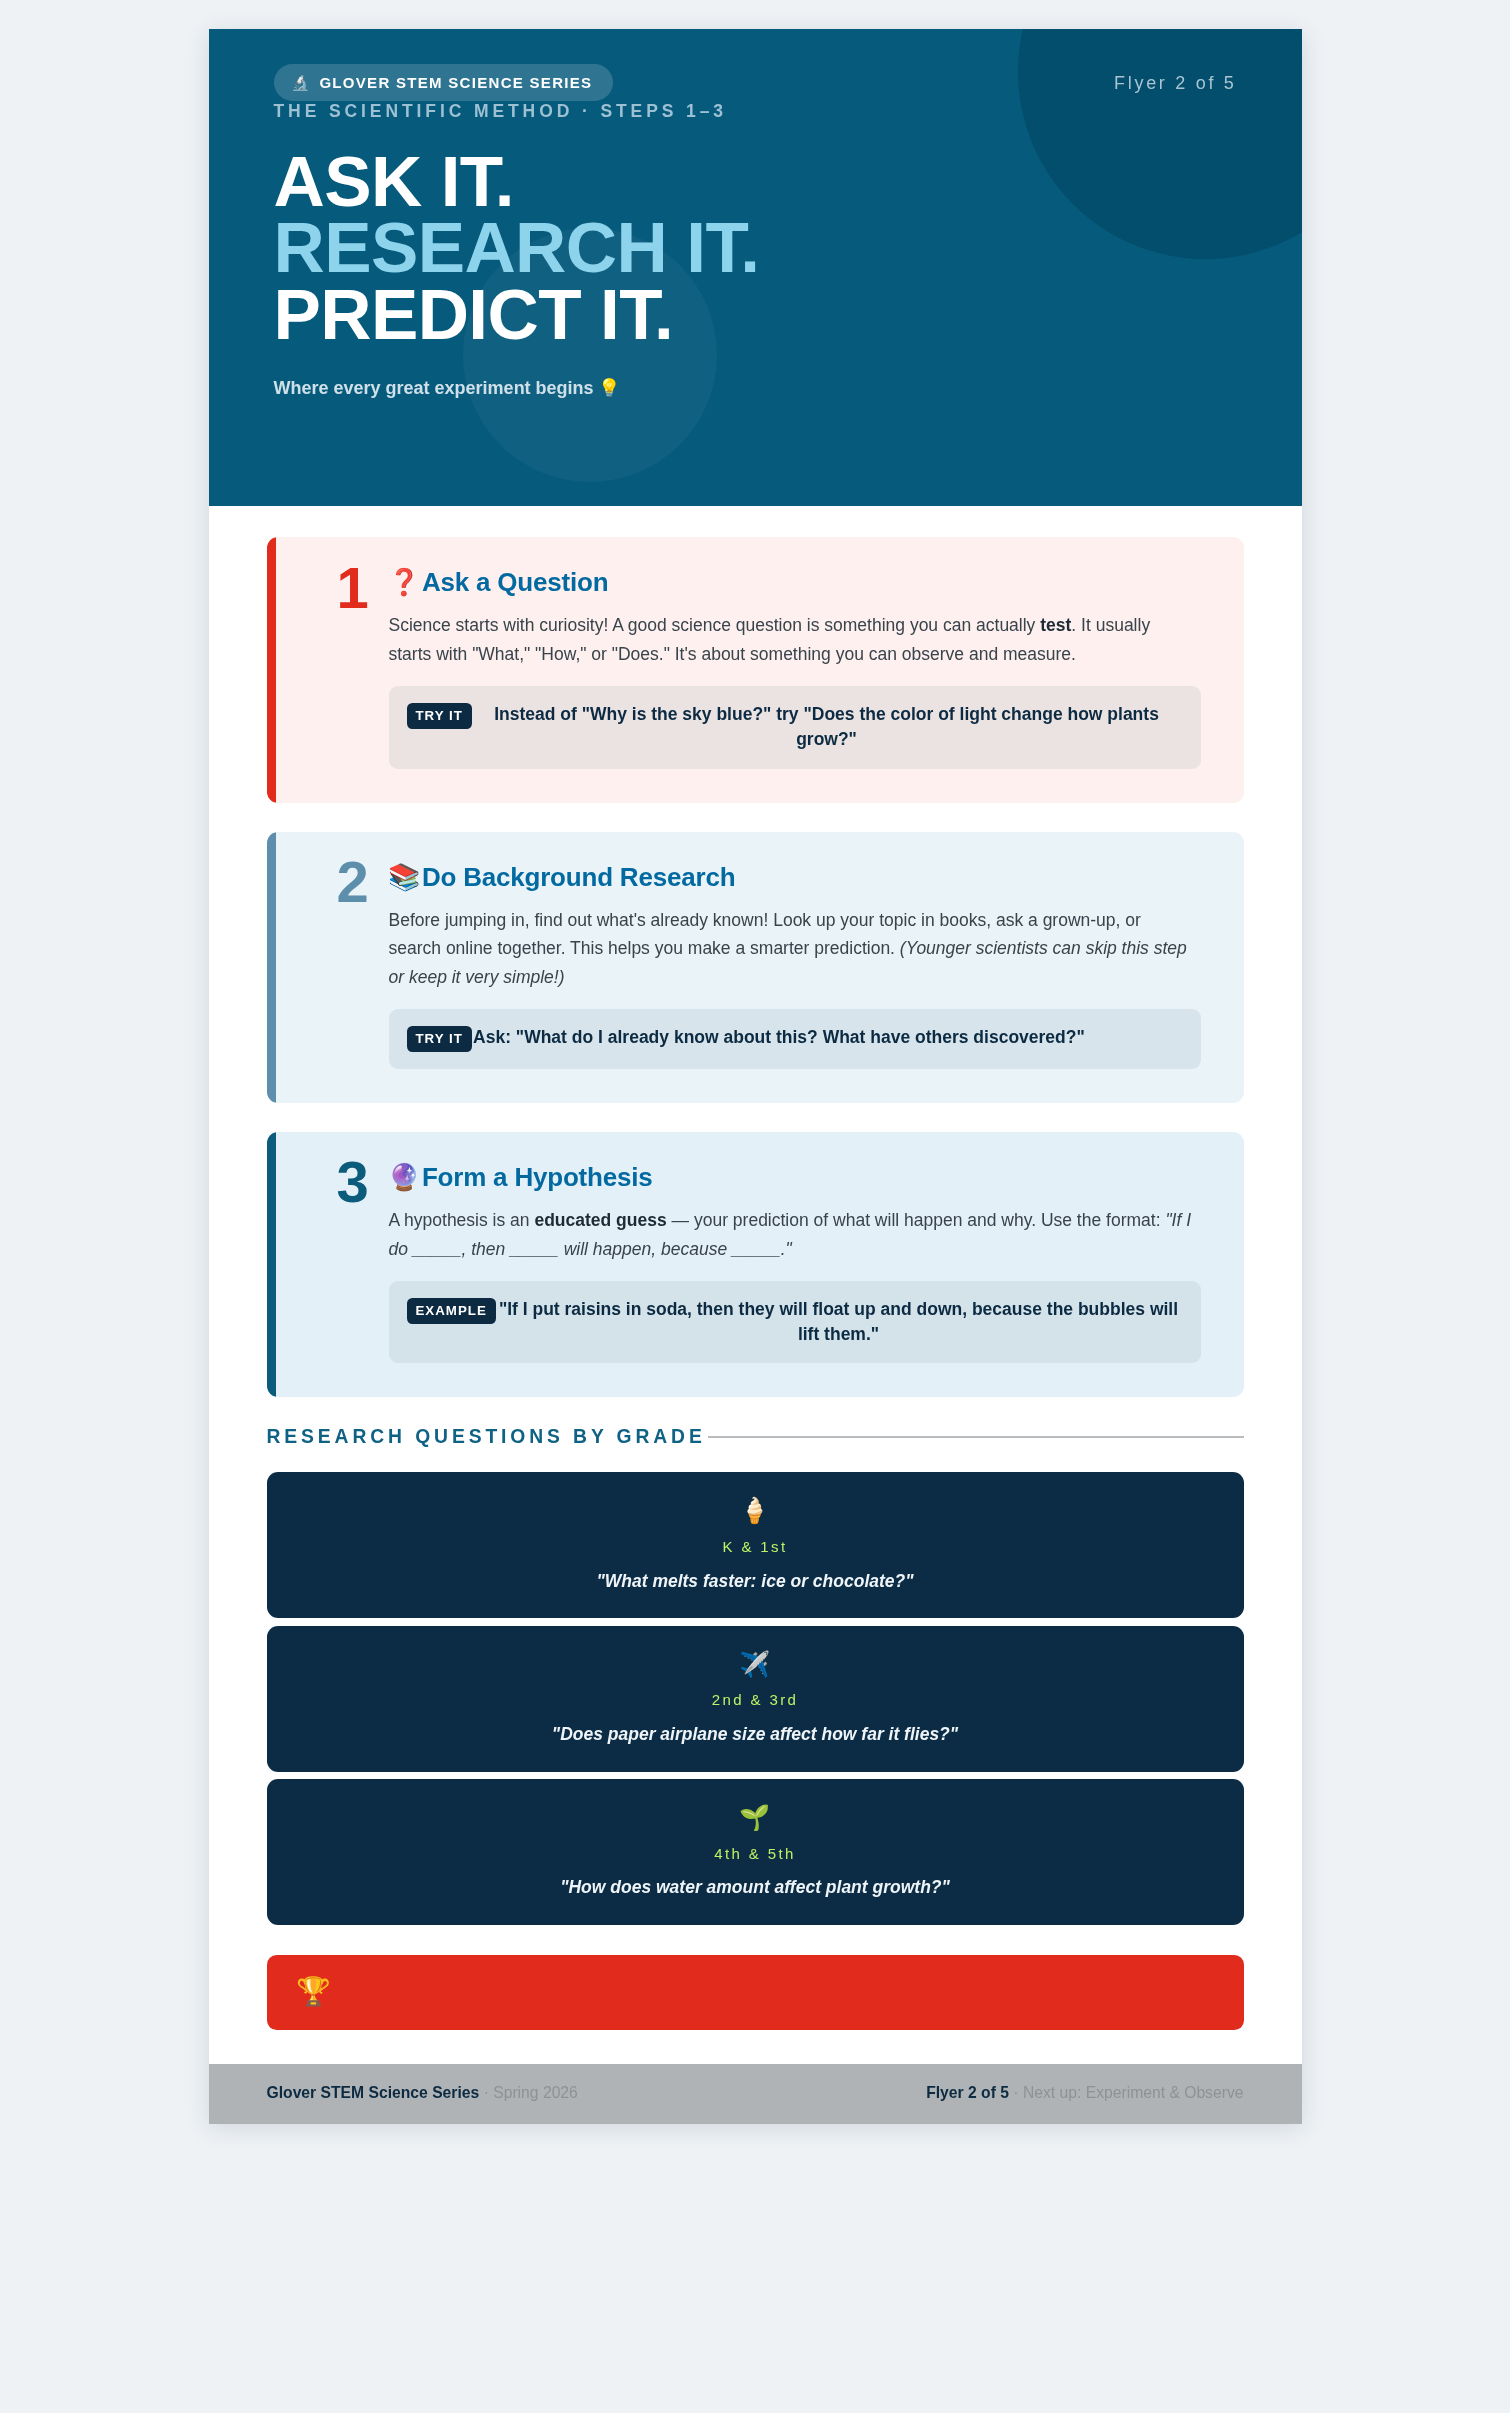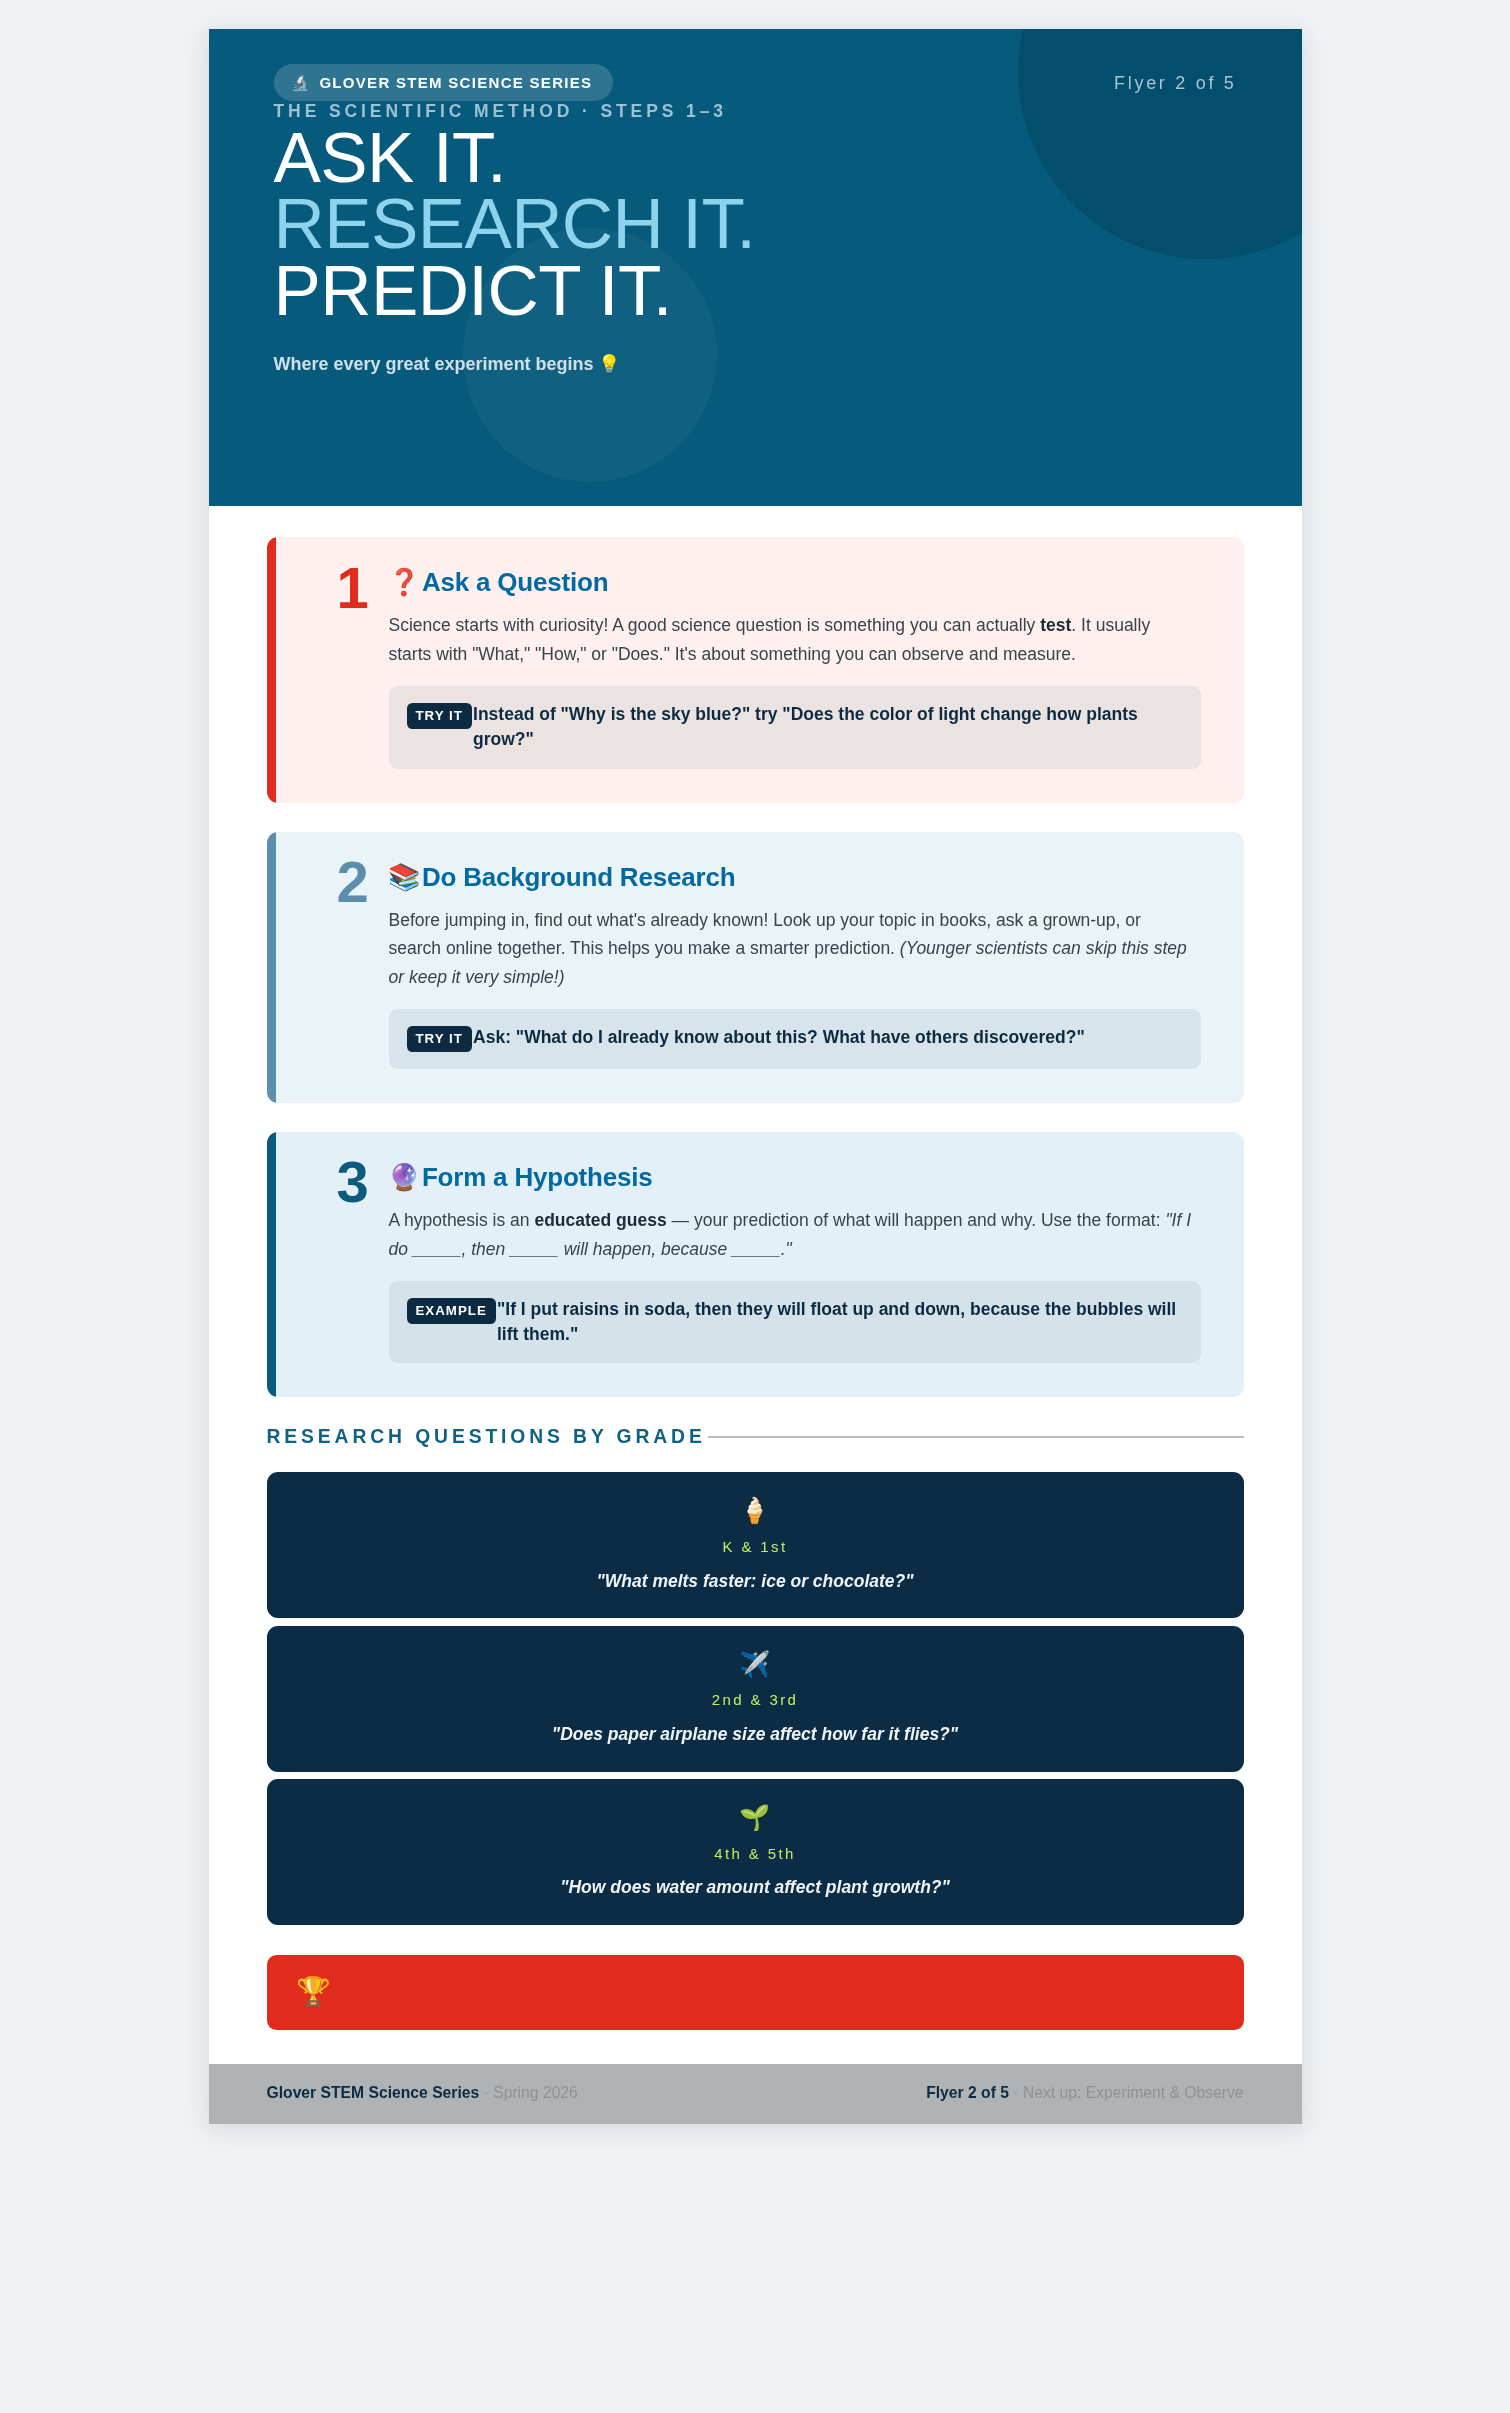--- a/index.html
+++ b/index.html
@@ -79,23 +79,23 @@
     white-space: nowrap;
   }
 
   .kicker {
     color: #9dc0d2;
     font-size: 17.5px;
     font-weight: 700;
     letter-spacing: 3.9px;
   }
   .big-title {
-    margin-top: 3px;
+    margin-top: 27px;
     font-size: 71px;
-    font-weight: 400;
+    font-weight: 700;
     line-height: 0.935;
     letter-spacing: -0.6px;
     color: #ffffff;
   }
   .big-title .accent { color: #8ed3ec; }
   .hdr-sub {
     margin-top: 29px;
     color: #cfe0e9;
     font-size: 18px;
     font-weight: 700;
@@ -156,20 +156,21 @@
 
   .callout {
     margin-top: 18px;
     margin-left: 0;
     background: rgba(14,52,80,0.075);
     border-radius: 9px;
     padding: 15.7px 20.5px 17px 18px;
     display: flex;
     align-items: flex-start;
     gap: 0px;
+    text-align: center;
   }
   .tag {
     flex: 0 0 auto;
     background: #0c2b42;
     color: #ffffff;
     font-size: 13.3px;
     font-weight: 700;
     letter-spacing: 1px;
     border-radius: 5.4px;
     padding: 6px 9px 6.6px 9px;

